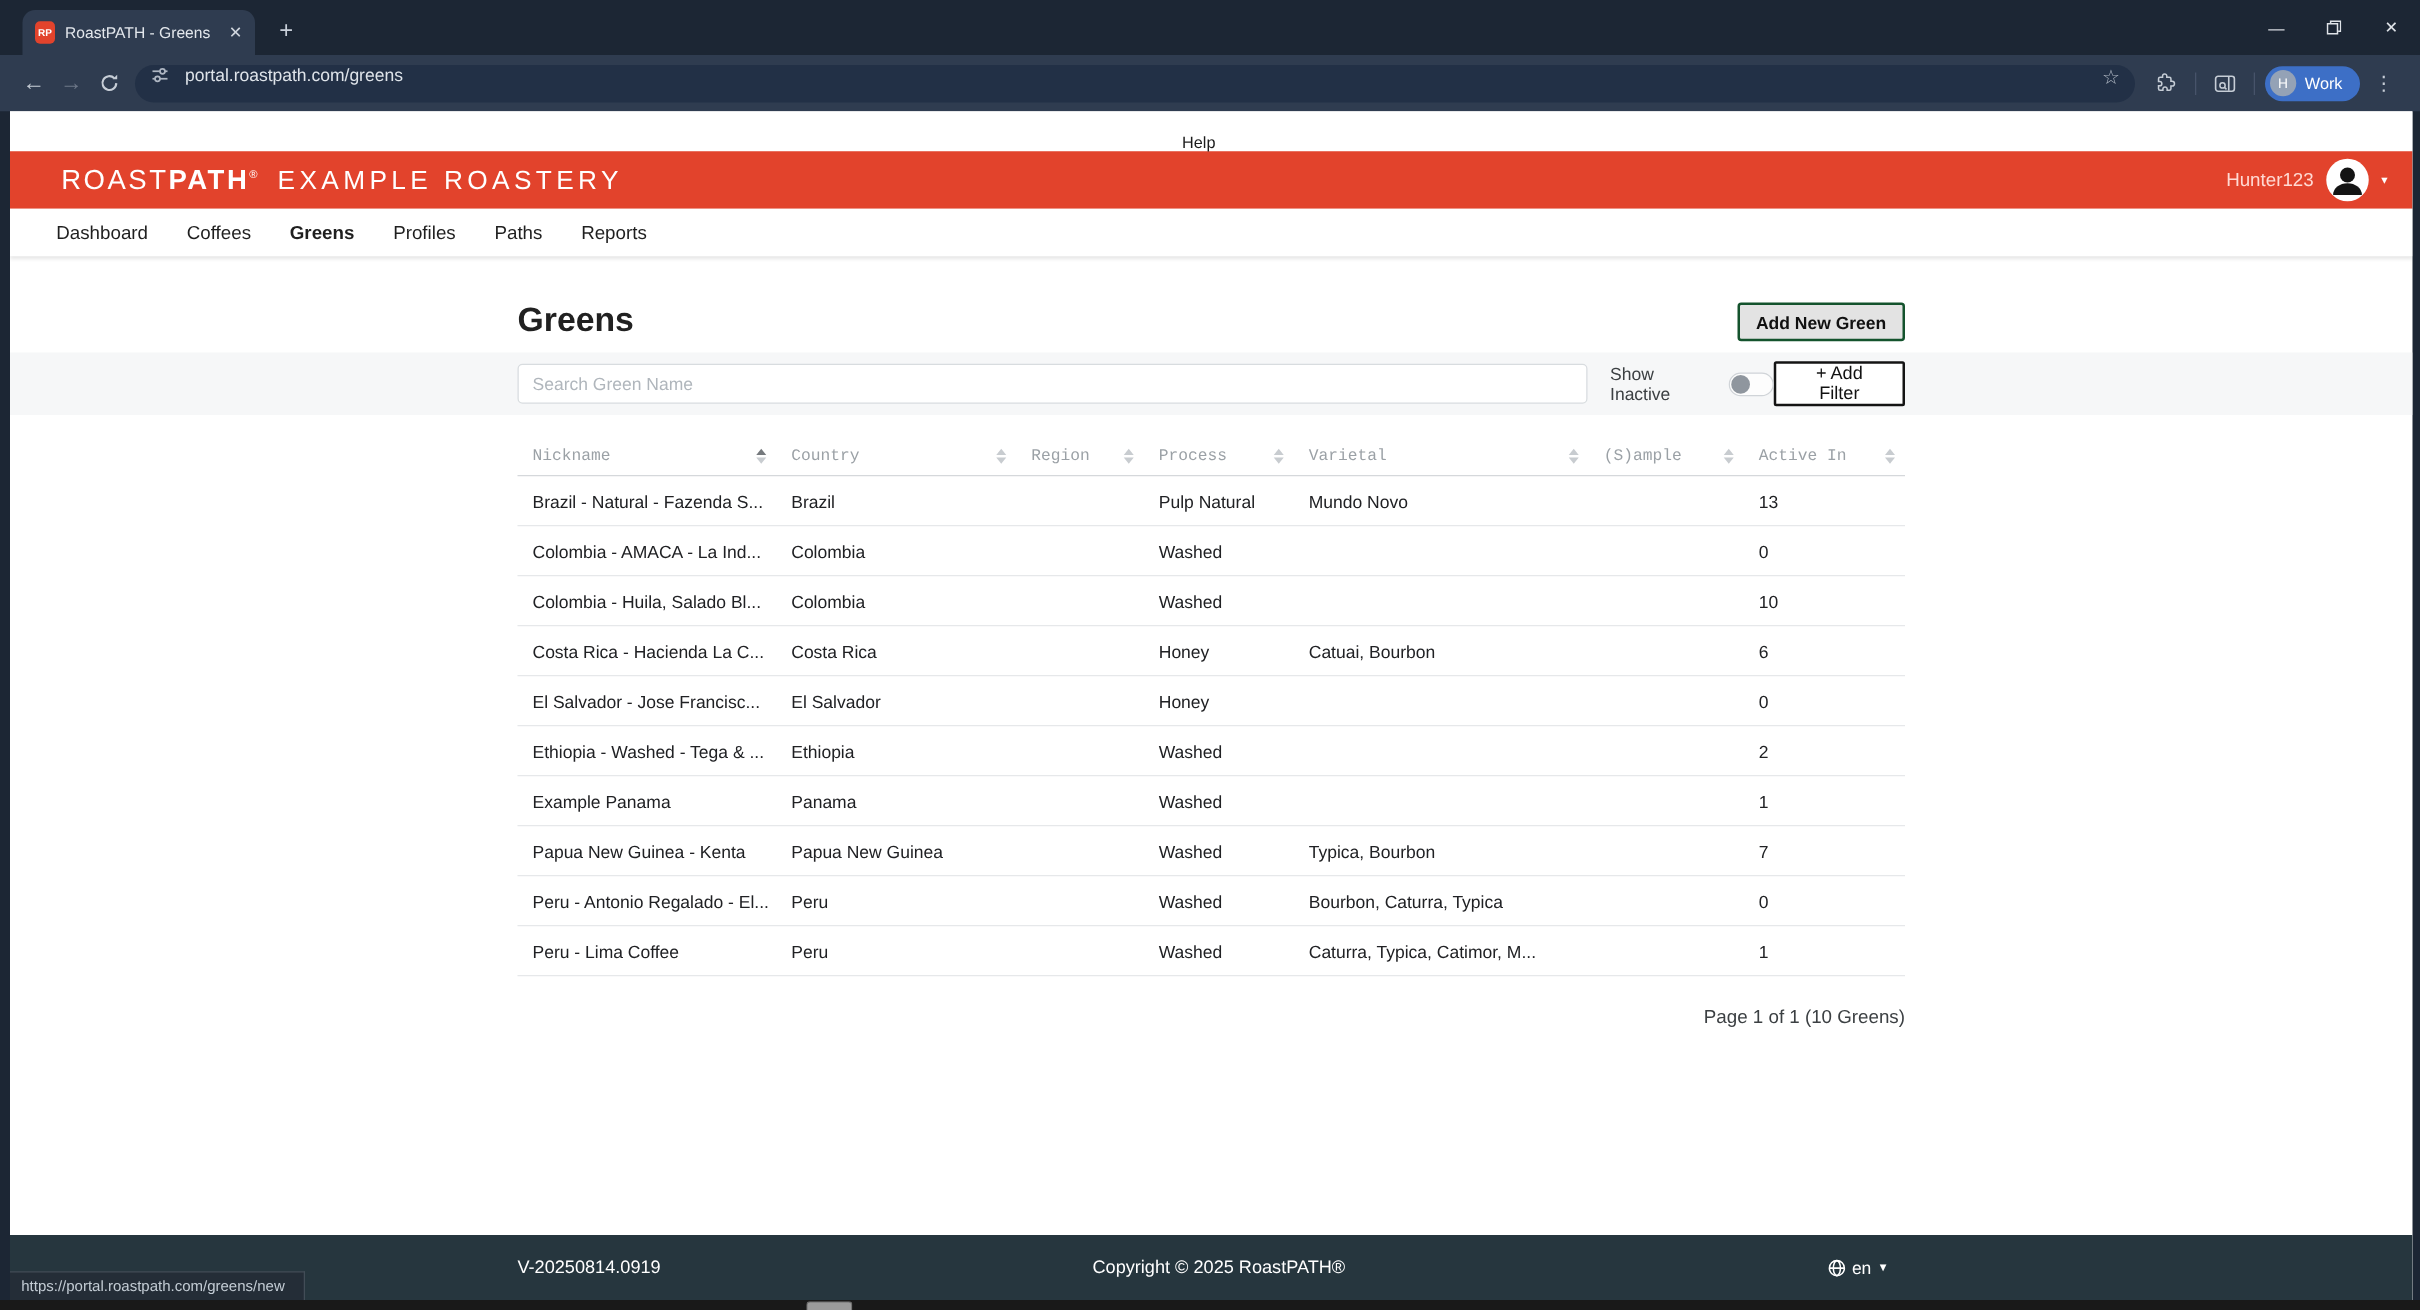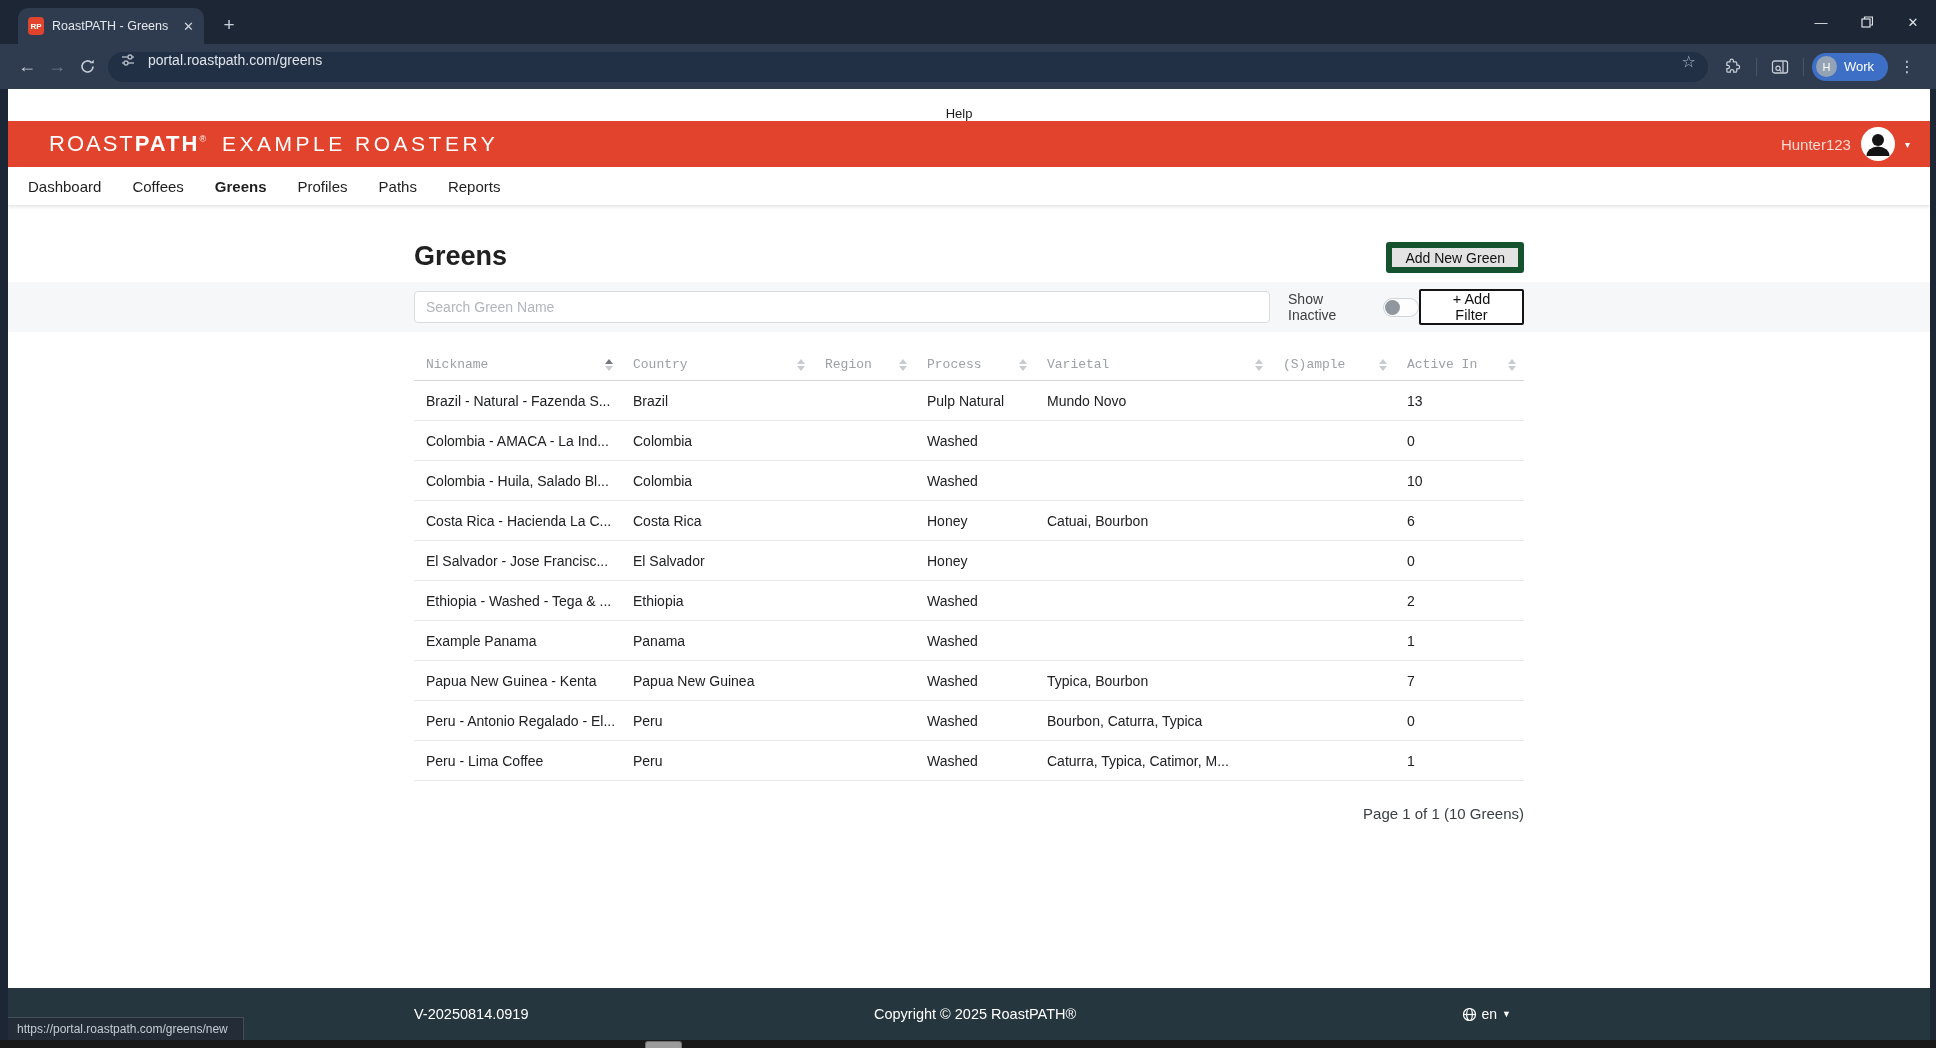--- a/index.html
+++ b/index.html
@@ -71,34 +71,34 @@
   .logo .lg-roast { font-weight:400; }
   .logo .lg-path { font-weight:700; }
   .logo .lg-reg { font-size:9px; vertical-align:super; position:relative; top:-9px; letter-spacing:0; }
   .logo .lg-name { font-weight:400; font-size:21px; letter-spacing:3.5px; margin-left:16px; }
   .brand-right { margin-left:auto; display:flex; align-items:center; gap:10px; }
   .username { font-size:15px; color:#ffd9d3; }
   .avatar { width:34px; height:34px; border-radius:50%; background:#fff; display:flex; align-items:center; justify-content:center; }
   .brand-caret { color:#fff; font-size:10px; }
 
   .main-nav { height:38px; background:#fff; display:flex; align-items:center; gap:31px;
-    padding-left:20px; box-shadow:0 2px 3px rgba(0,0,0,0.10); position:relative; z-index:2; }
+    padding-left:37px; box-shadow:0 2px 3px rgba(0,0,0,0.10); position:relative; z-index:2; }
   .main-nav-item { font-size:15px; color:#1f1f1f; cursor:pointer; }
   .main-nav-item.active { font-weight:bold; }
 
   
   .content { position:relative; }
   .container { width:1110px; margin:0 auto; position:relative; }
 
   .title-row { padding-top:36px; height:77px; position:relative; }
   .page-title { font-size:27px; font-weight:bold; color:#212121; }
   .add-green-btn {
     position:absolute; right:0; top:37px; height:31px; padding:0 13px;
-    background:#e3e3e3; border:6px solid #14532d; border-radius:3px;
-    font-size:14px; color:#111; font-family:inherit;
+    background:#e3e3e3; border:2px solid #14532d; border-radius:3px;
+    font-size:14px; color:#111; font-family:inherit;font-weight:bold;
   }
 
   .filter-band { background:#f6f7f8; padding:7px 0; }
   .filter-row { display:flex; align-items:center; }
   .search-input {
     width:864px; height:32px; border:1px solid #d8dcdf; border-radius:4px;
     padding:0 11px; font-size:14px; color:#333; background:#fff; font-family:inherit;
   }
   .search-input::placeholder { color:#b0b6bc; }
   .show-inactive { margin-left:18px; display:flex; align-items:center; gap:9px; }

